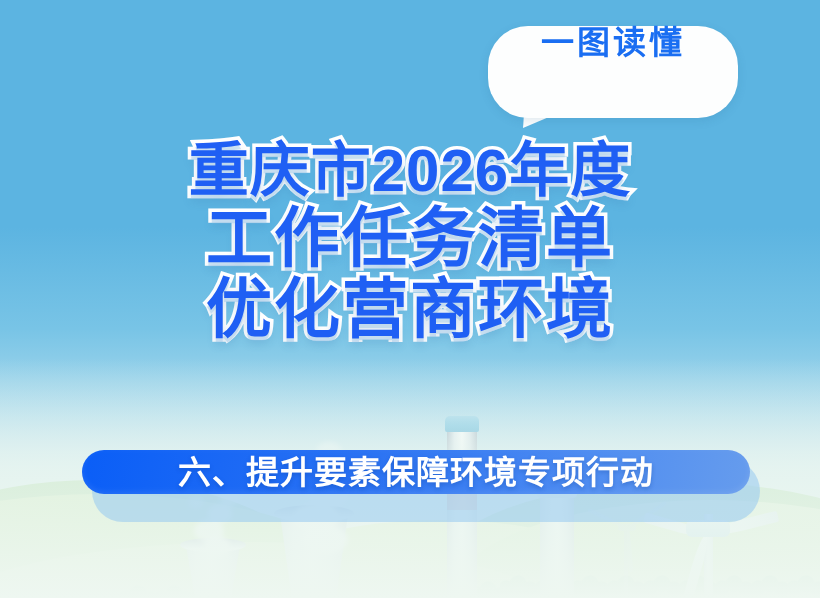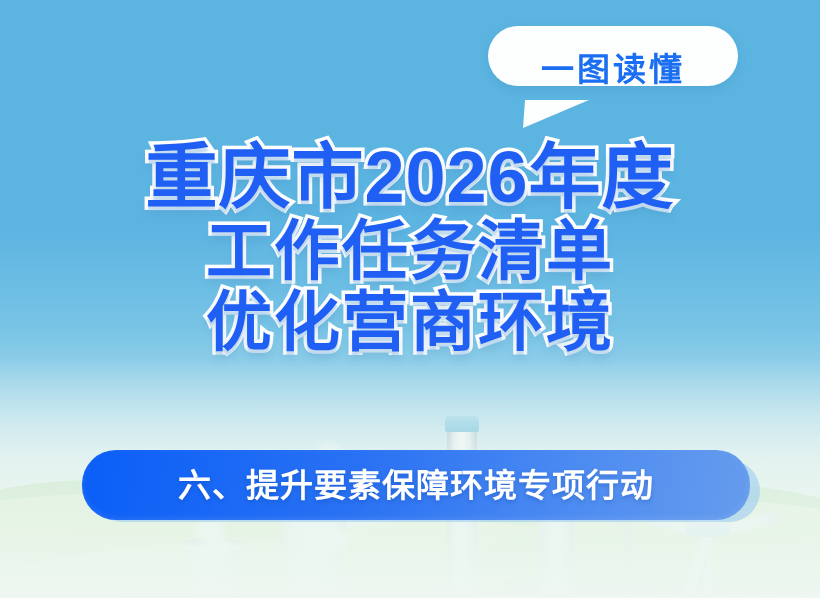--- a/index.html
+++ b/index.html
@@ -229,26 +229,26 @@
   .turbine-far .b3 {
     left: 38px; top: 24px; width: 42px; height: 4px; background: #aec5d6; transform: rotate(206deg);
   }
 
   
   .bubble {
     position: absolute;
     left: 488px;
     top: 26px;
     width: 250px;
-    height: 60px;
+    height: 92px;
     background: #fdfefe;
     border-radius: 40px;
     box-shadow: 0 3px 10px rgba(30,90,140,.13);
     display: flex;
-    align-items: flex-end;
+    align-items: flex-start;
     justify-content: center;
   }
   .bubble-label {
     color: #1a6ef2;
     font-size: 33px;
     font-weight: 700;
     letter-spacing: 3px;
     line-height: 1;
   }
   .bubble-tail {
@@ -274,21 +274,21 @@
     color: #1f5ff4;
     line-height: 1.04;
     letter-spacing: 2px;
     white-space: nowrap;
     -webkit-text-stroke: 7px #ffffff;
     paint-order: stroke fill;
     text-shadow:
       0 4px 0 rgba(150,195,230,.42),
       0 7px 9px rgba(60,120,175,.22);
   }
-  .title-line-1 { font-size: 72px; letter-spacing: 1px; }
+  .title-line-1 { font-size: 60px; letter-spacing: 1px; }
   .title-line-2 { font-size: 66px; margin-top: 2px; }
   .title-line-3 { font-size: 66px; margin-top: 2px; }
 
   
   .pill-wrap {
     position: absolute;
     left: 82px;
     top: 450px;
     width: 668px;
     height: 62px;
@@ -300,21 +300,21 @@
     width: 668px;
     height: 62px;
     border-radius: 34px;
     background: rgba(150,200,240,.55);
     filter: blur(.5px);
   }
   .pill {
     position: absolute;
     left: 0; top: 0;
     width: 668px;
-    height: 70px;
+    height: 44px;
     border-radius: 34px;
     background: linear-gradient(100deg, #0a5ef7 0%, #2a72f3 42%, #4f8df1 76%, #669ced 100%);
     display: flex;
     align-items: center;
     justify-content: center;
     box-shadow: inset 0 -2px 6px rgba(255,255,255,.1);
   }
   .pill-label {
     color: #ffffff;
     font-size: 33px;

